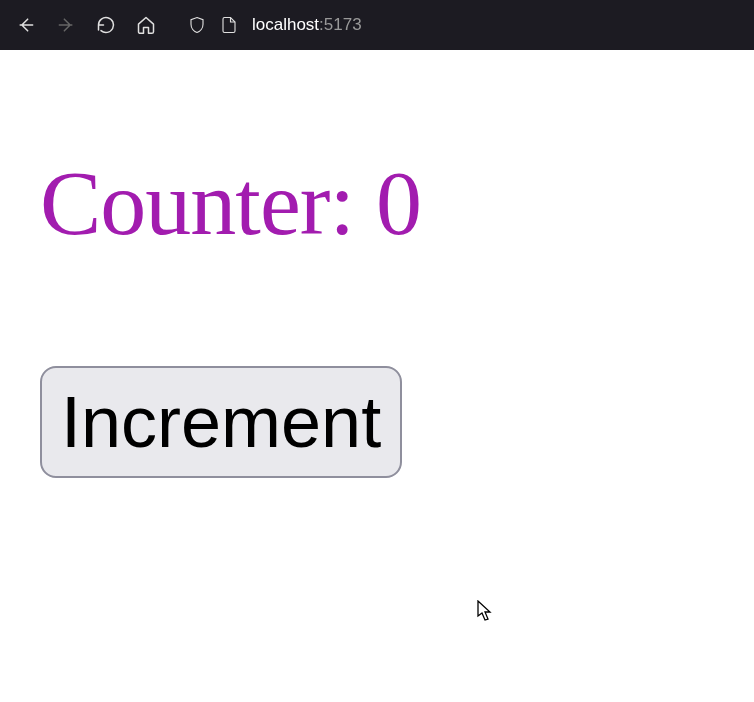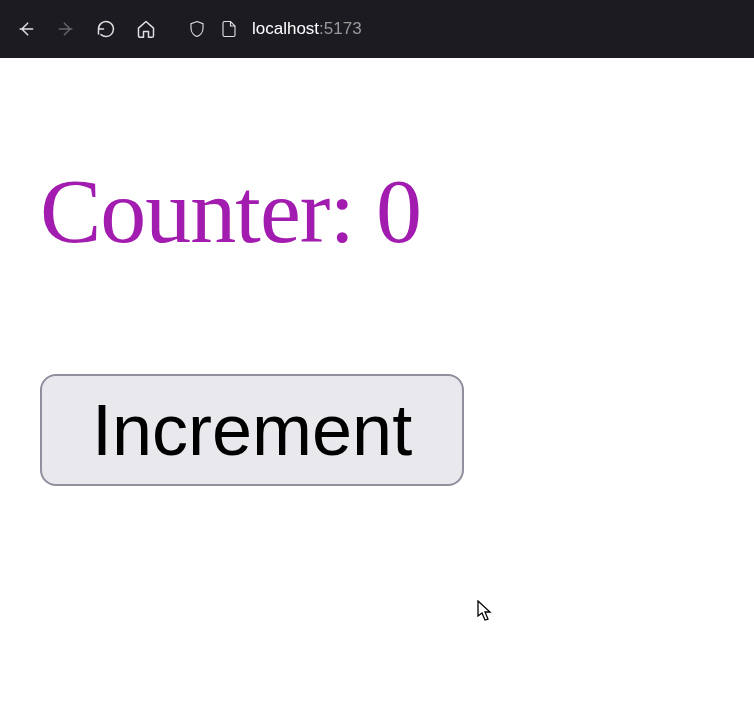--- a/index.html
+++ b/index.html
@@ -9,21 +9,21 @@
     }
     body {
       width: 754px;
       height: 702px;
       background: white;
       font-family: sans-serif;
       overflow: hidden;
     }
     .browser-toolbar {
       background: #1c1b22;
-      height: 58px;
+      height: 50px;
       display: flex;
       align-items: center;
       padding: 15px 8px;
       gap: 4px;
     }
     .nav-btn {
       width: 36px;
       height: 36px;
       display: flex;
       align-items: center;
@@ -81,21 +81,21 @@
       font-weight: 400;
       color: #a21caf;
       margin-top: 60px;
       letter-spacing: -1px;
     }
     .increment-btn {
       margin-top: 110px;
       background: #e9e9ed;
       border: 2px solid #8f8f9d;
       border-radius: 16px;
-      padding: 18px 50px;
+      padding: 18px 19px;
       font-family: -apple-system, "Segoe UI", Verdana, sans-serif;
       font-size: 72px;
       font-weight: 400;
       color: #000;
       cursor: pointer;
       line-height: 1;
     }
     .cursor {
       position: absolute;
       left: 477px;

